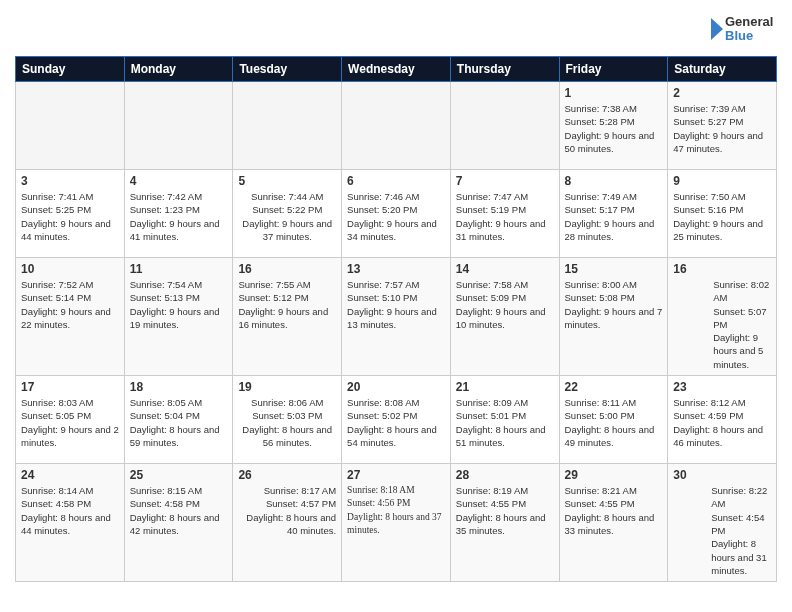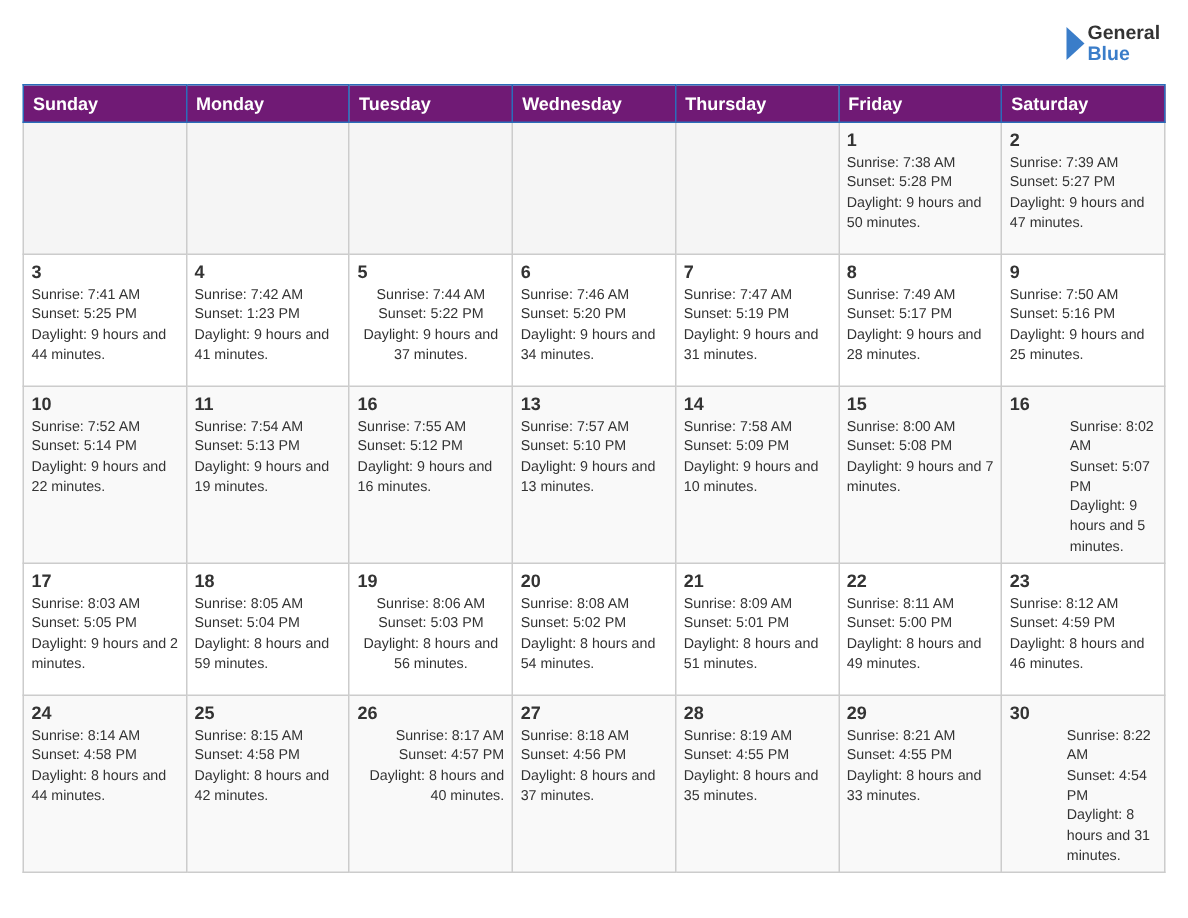--- a/index.html
+++ b/index.html
@@ -11,21 +11,21 @@
     
     .logo { display: flex; align-items: center; gap: 4px; }
     
     .title-area { text-align: right; }
     .month-title { font-size: 30px; font-weight: bold; color: #333; }
     .location { font-size: 14px; color: #555; }
     
     .calendar { width: 100%; border-collapse: collapse; table-layout: fixed; }
     
     .calendar thead th {
-      background-color: #701a75;
+      background-color: #0f172a;
       color: white;
       text-align: left;
       padding: 5px 6px;
       font-size: 12px;
       font-weight: bold;
       border: 1px solid #2a6db9;
     }
     
     .calendar tbody td {
       vertical-align: top;
@@ -241,21 +241,21 @@
 Daylight: 8 hours and 42 minutes.</div>
           </td>
           <td>
             <span class="day-num">26</span>
             <div class="day-info" style="white-space: pre-line; text-align: right;">Sunrise: 8:17 AM
 Sunset: 4:57 PM
 Daylight: 8 hours and 40 minutes.</div>
           </td>
           <td>
             <span class="day-num">27</span>
-            <div class="day-info" style="white-space: pre-line;">Sunrise: 8:18 AM
+            <div class="day-info" style="white-space: pre-line; font-family: Liberation Serif, serif;">Sunrise: 8:18 AM
 Sunset: 4:56 PM
 Daylight: 8 hours and 37 minutes.</div>
           </td>
           <td>
             <span class="day-num">28</span>
             <div class="day-info" style="white-space: pre-line;">Sunrise: 8:19 AM
 Sunset: 4:55 PM
 Daylight: 8 hours and 35 minutes.</div>
           </td>
           <td>

